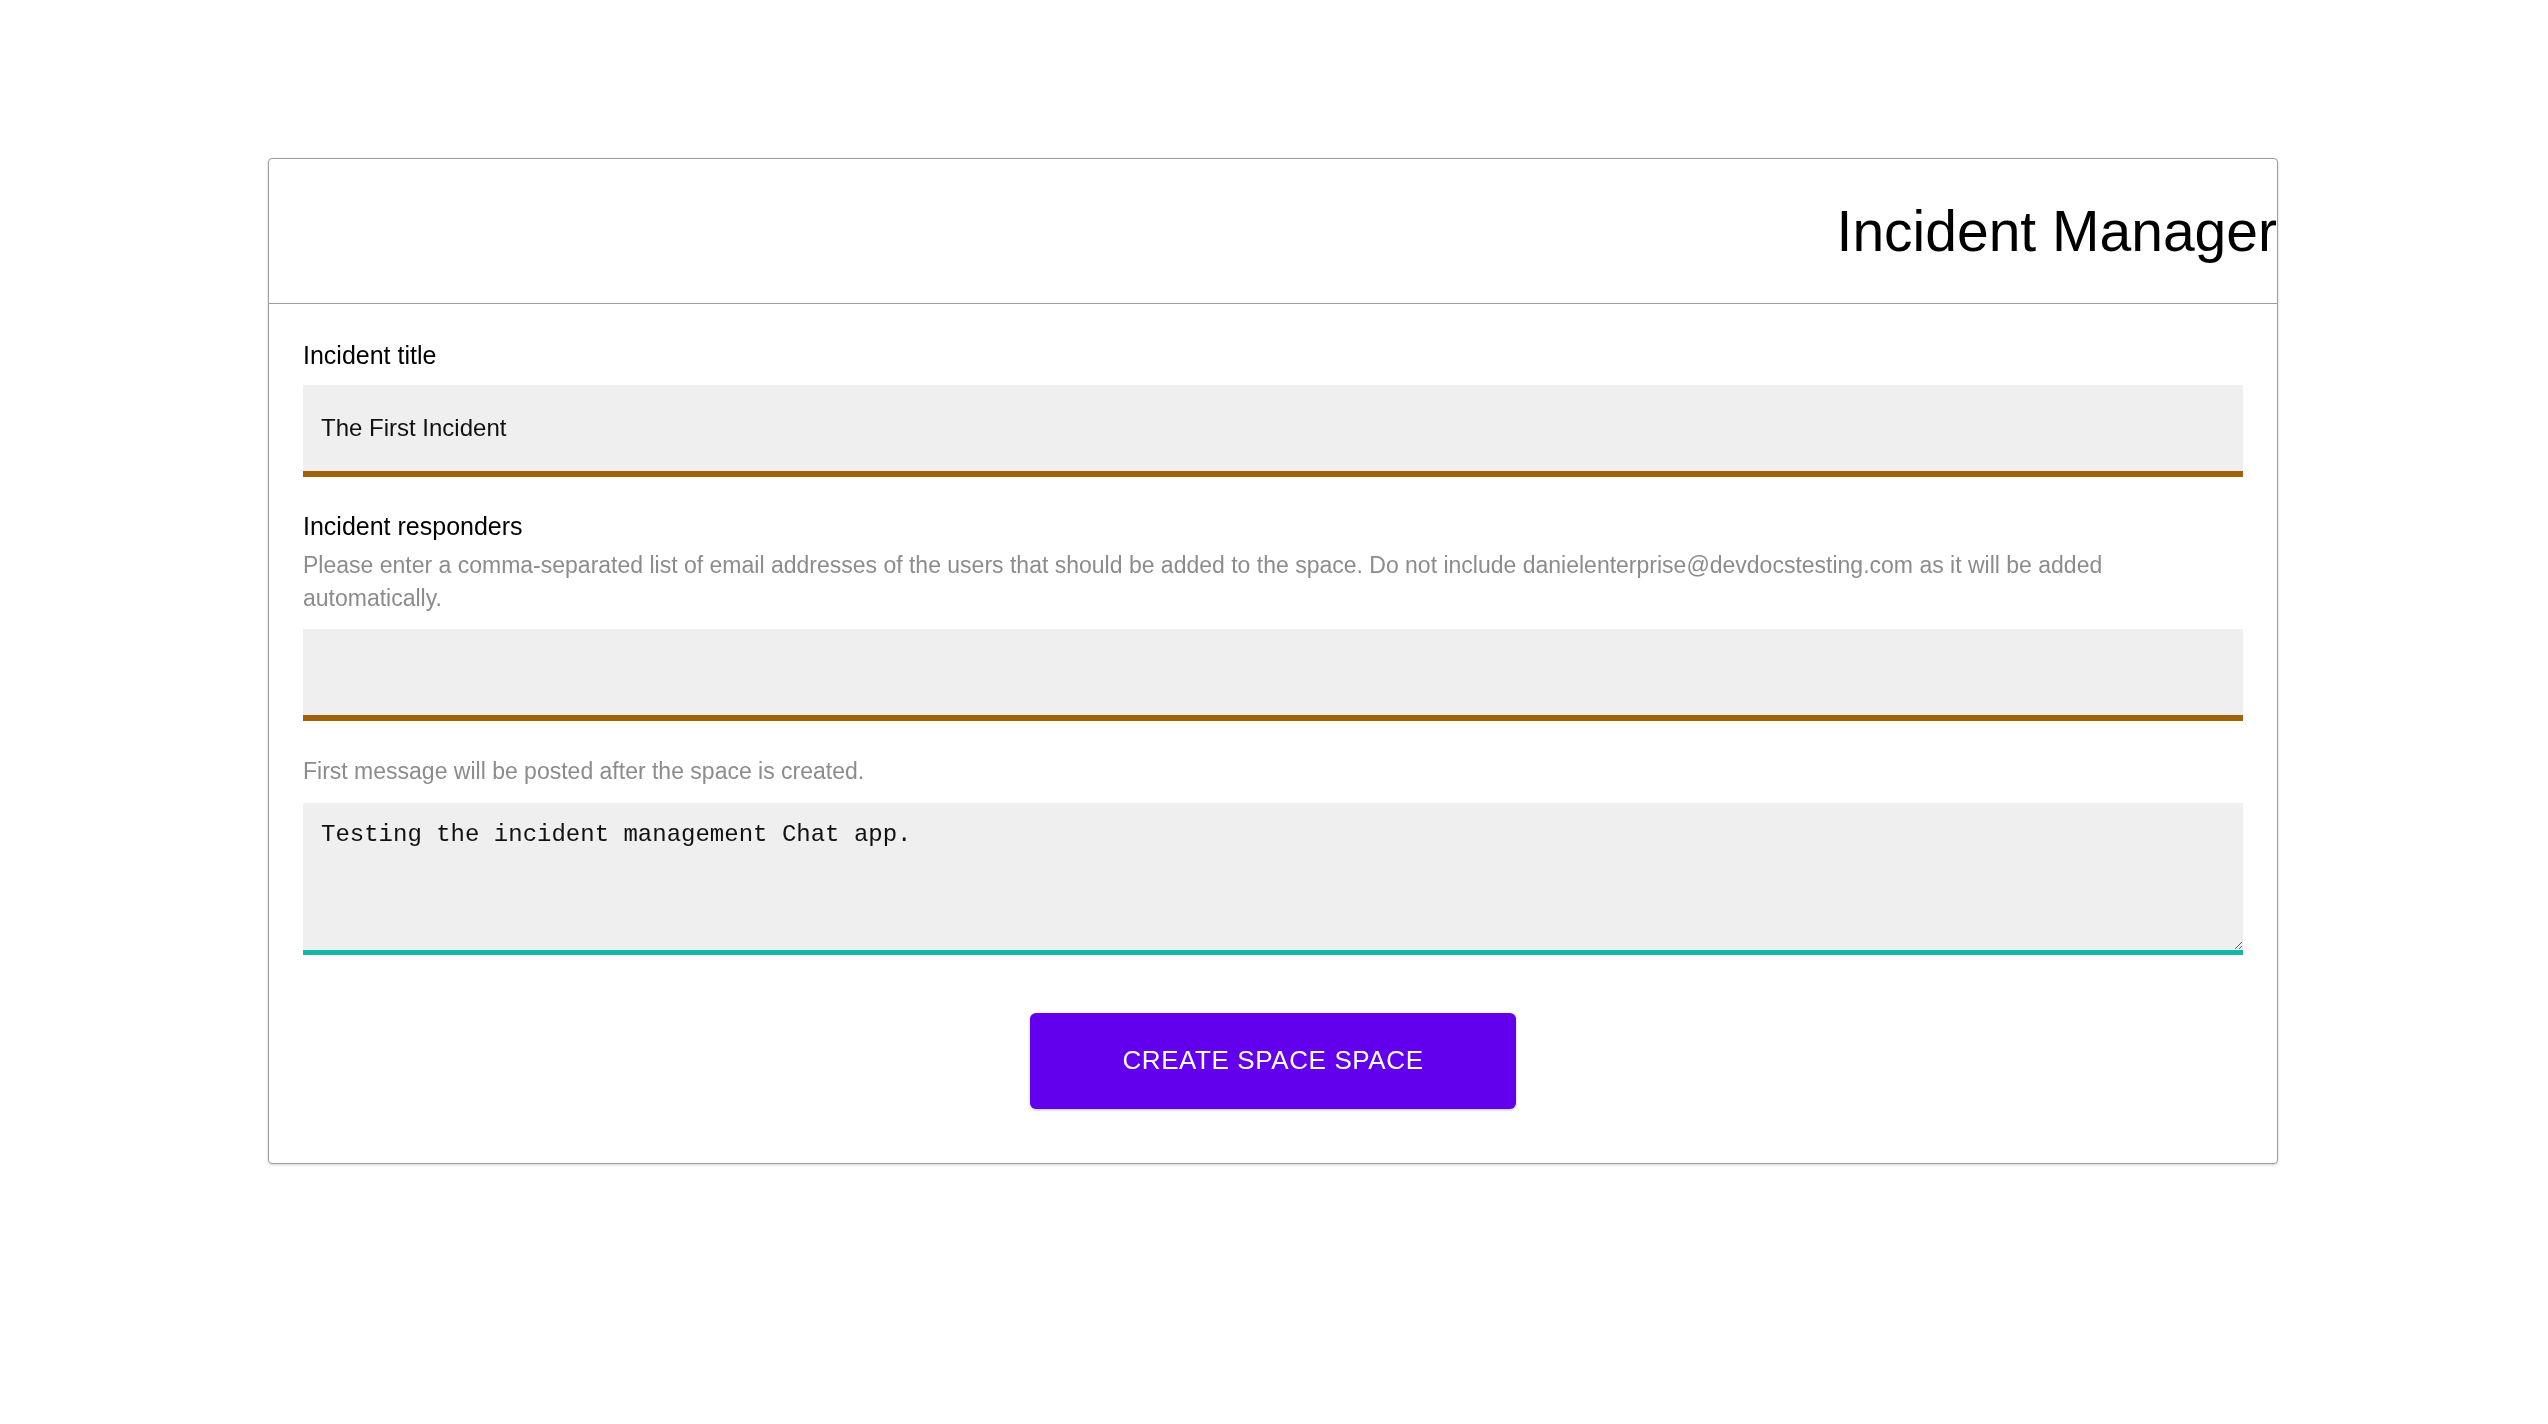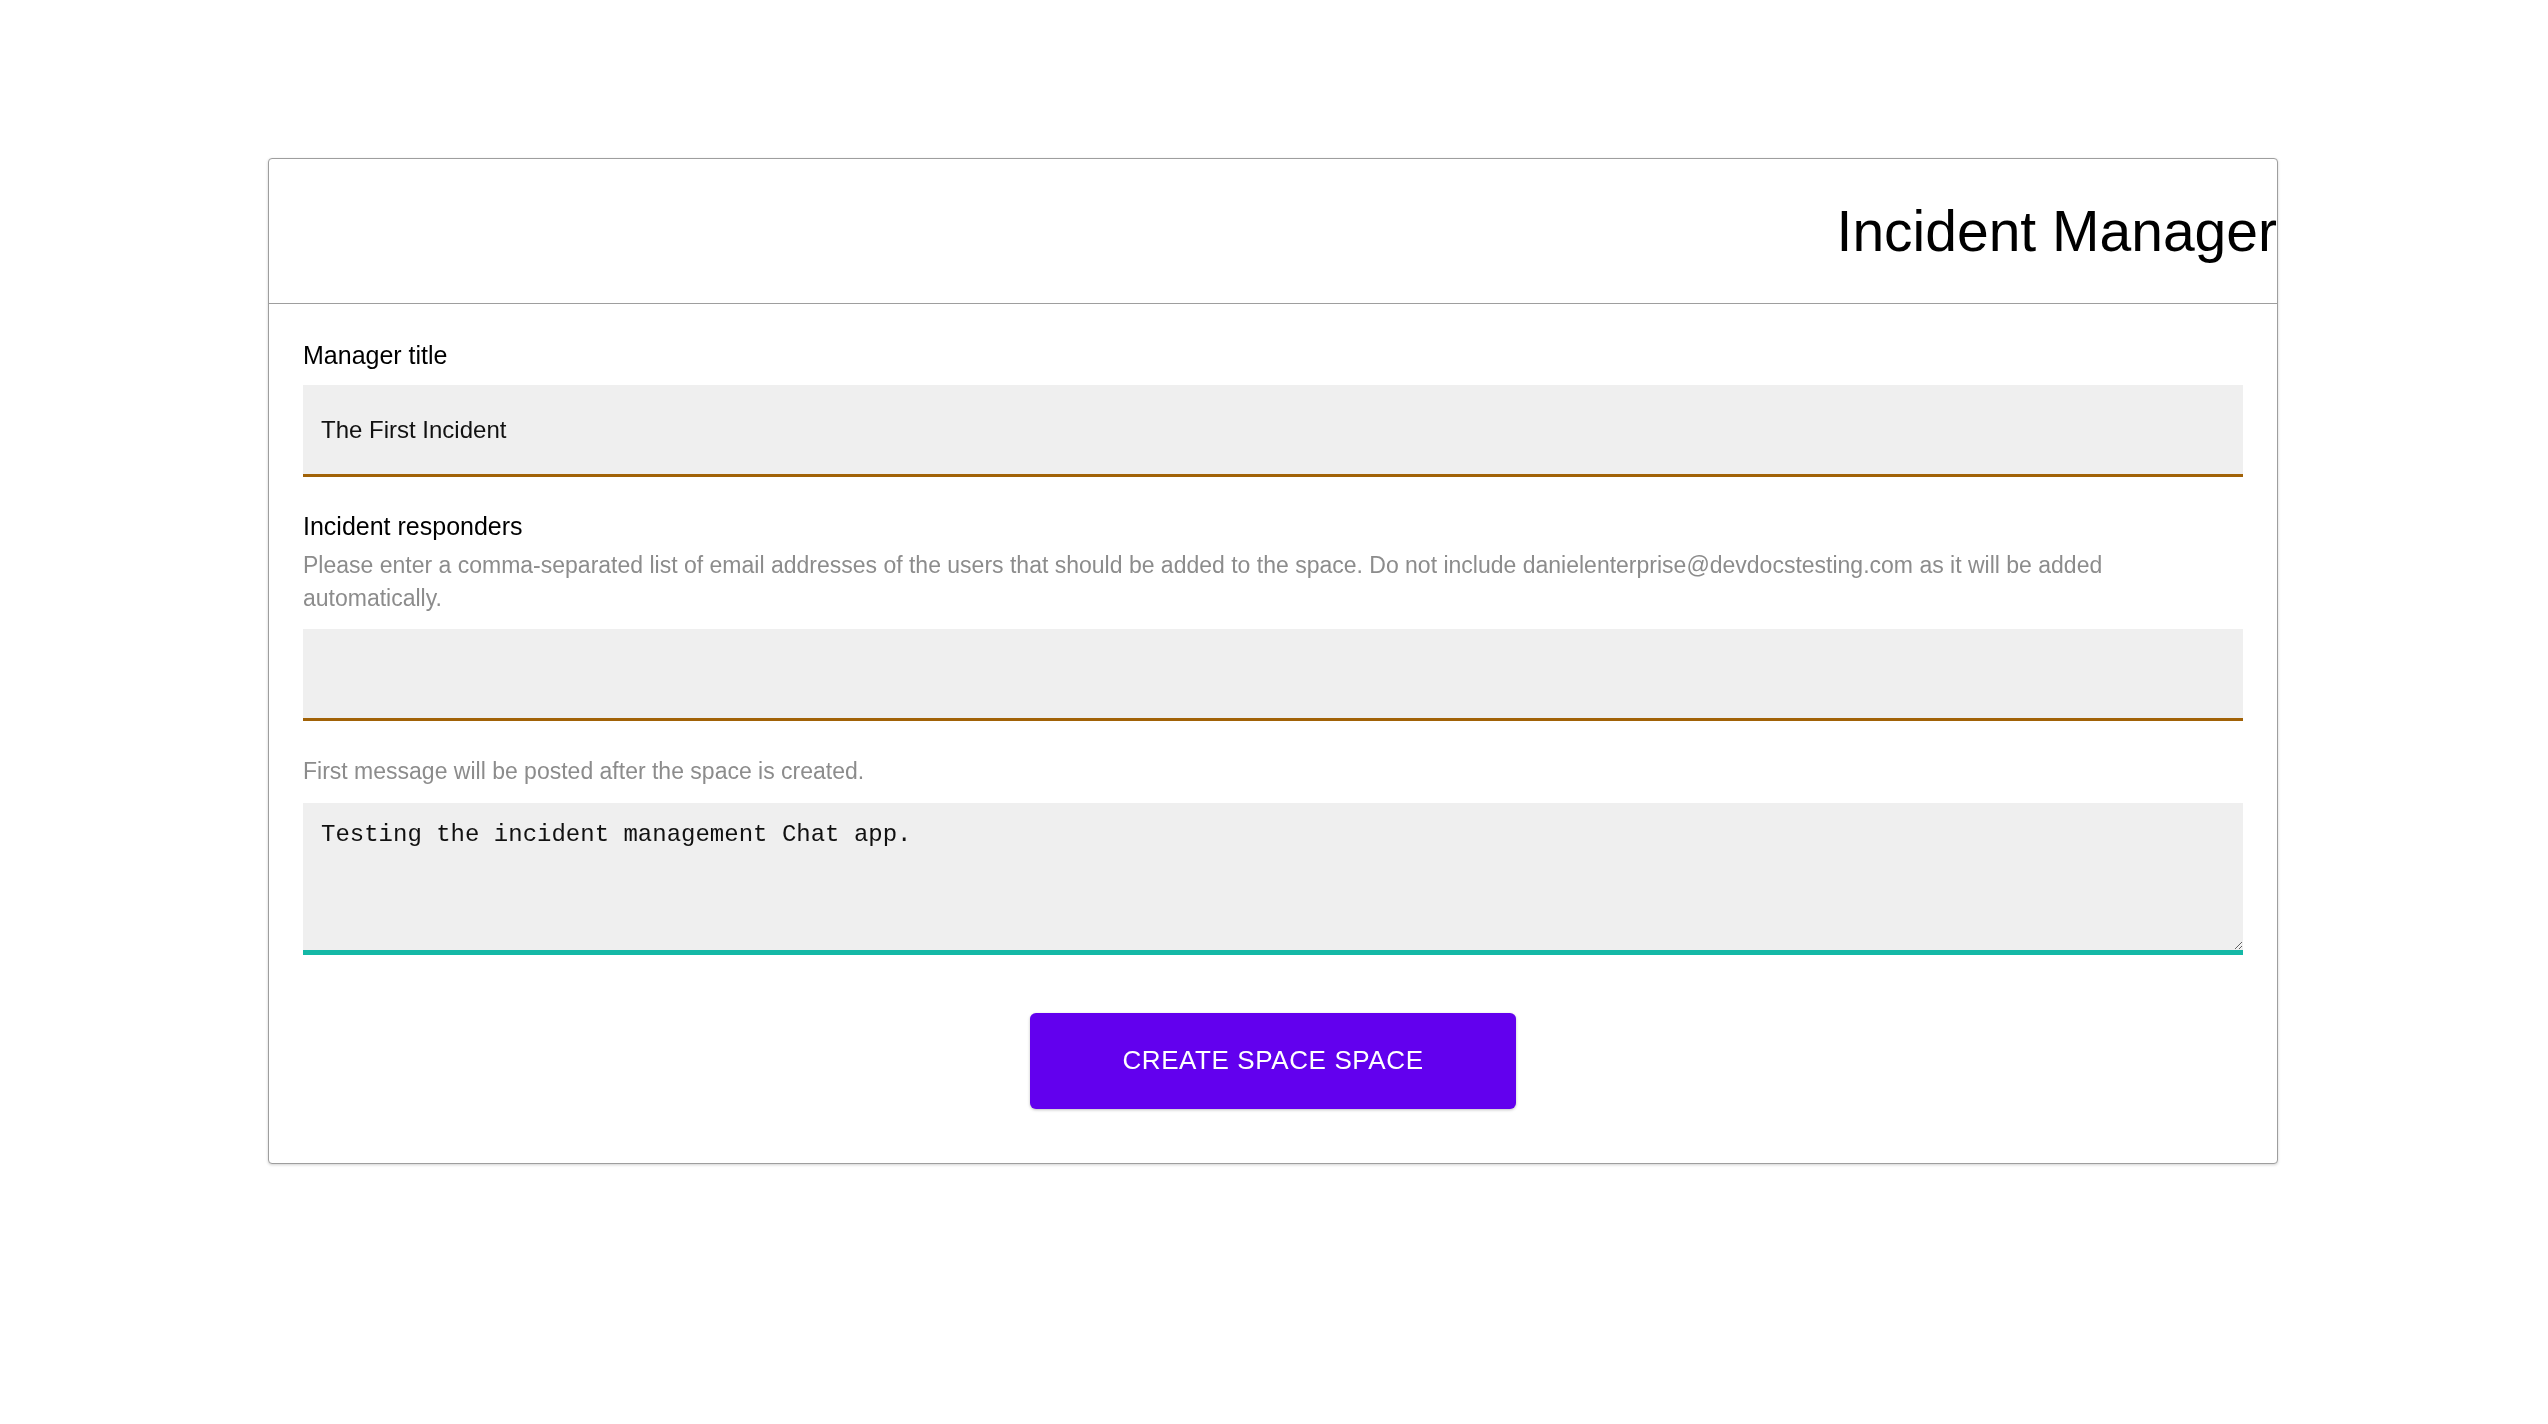--- a/index.html
+++ b/index.html
@@ -74,21 +74,21 @@
   .input-wrap {
     margin-top: 14px;
   }
 
   input.text-input {
     box-sizing: border-box;
     width: 100%;
     height: 92px;
     background: #efefef;
     border: none;
-    border-bottom: 3px solid #a16207;
+    border-bottom: 6px solid #a16207;
     padding: 0 18px;
     font-family: "Liberation Sans", sans-serif;
     font-size: 24px;
     color: #111111;
     outline: none;
   }
 
   input.text-input::placeholder {
     color: #9a9a9a;
   }
@@ -138,21 +138,21 @@
 
   <div class="card">
 
     <div class="card-header">
       <h1 class="app-title">Incident Manager</h1>
     </div>
 
     <div class="card-body">
 
       <div class="field-block">
-        <div class="field-label">Manager title</div>
+        <div class="field-label">Incident title</div>
         <div class="input-wrap">
           <input class="text-input" type="text" value="The First Incident" style="">
         </div>
       </div>
 
       <div class="field-block">
         <div class="field-label">Incident responders</div>
         <div class="field-help">Please enter a comma-separated list of email addresses of the users that should be added to the space. Do not include danielenterprise@devdocstesting.com as it will be added automatically.</div>
         <div class="input-wrap">
           <input class="text-input" type="text" value="" style="">

